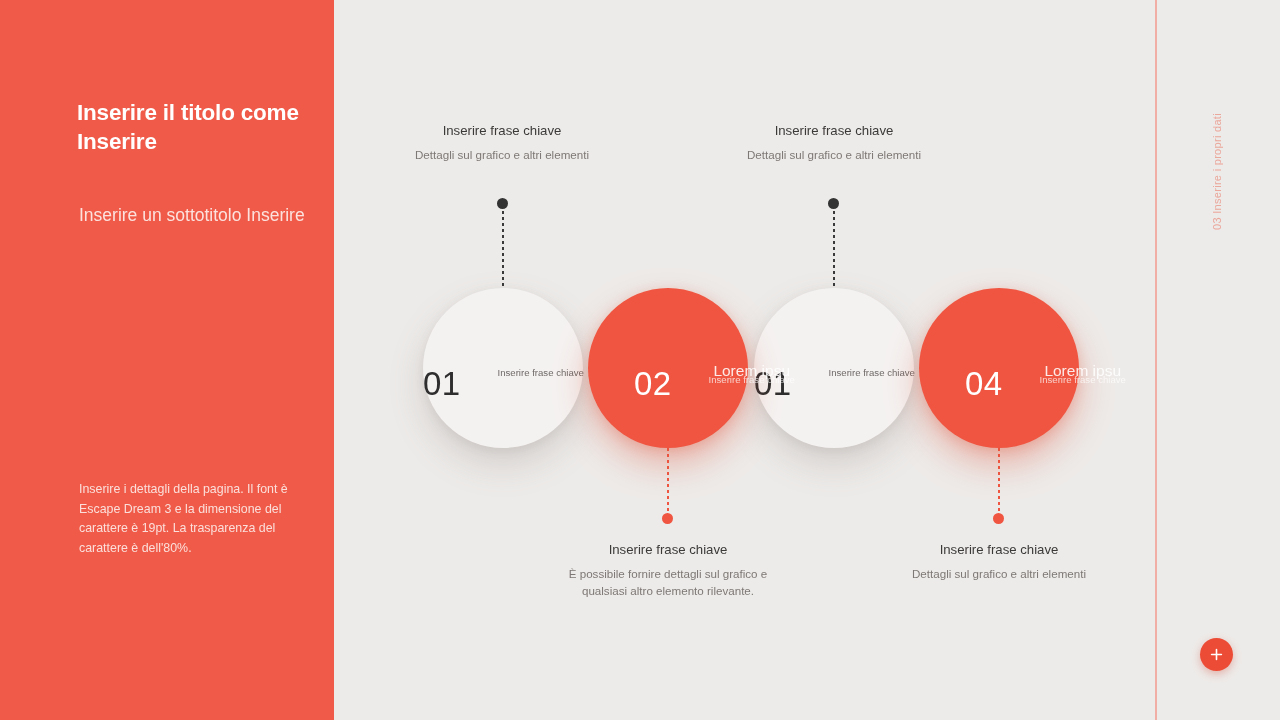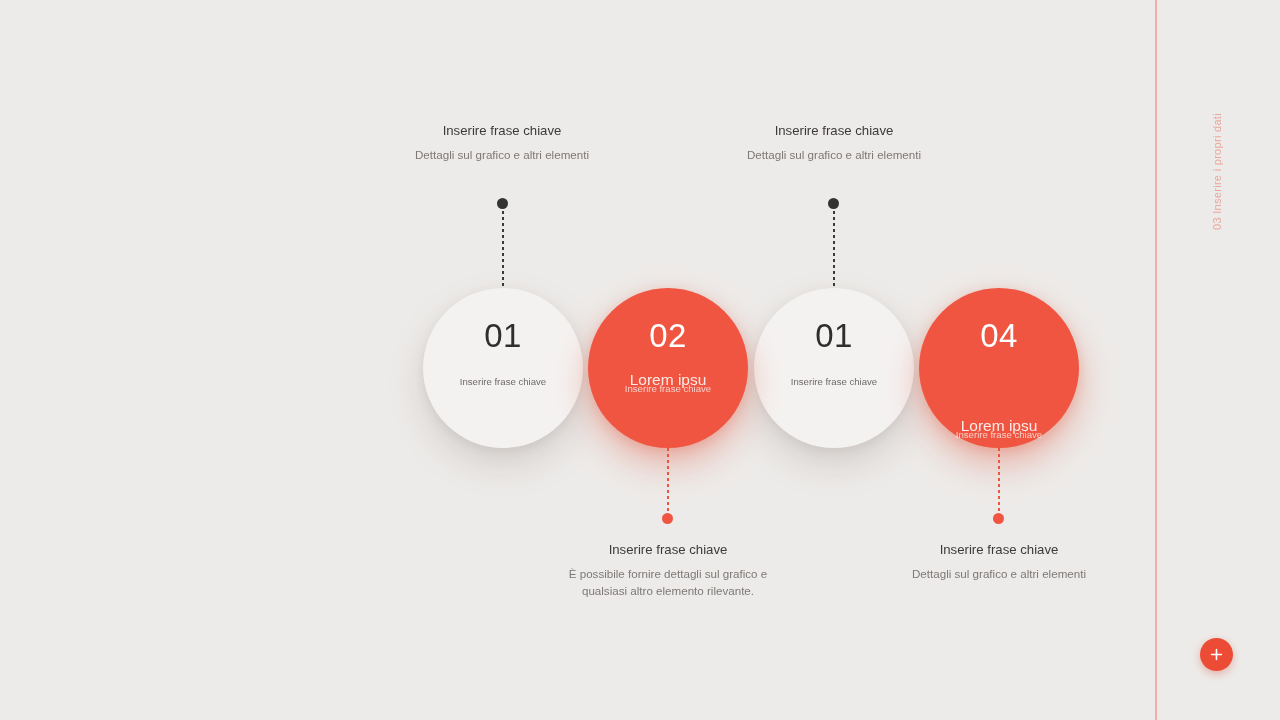--- a/index.html
+++ b/index.html
@@ -104,21 +104,21 @@
   }
   .fab svg { display: block; }
 
   
   .circle {
     position: absolute;
     width: 160px;
     height: 160px;
     border-radius: 50%;
     display: flex;
-    flex-direction: column;
+    flex-direction: row;
     align-items: center;
     top: 288px;
   }
   .circle.light {
     background: #f4f2f1;
     box-shadow: 0 16px 34px rgba(120,105,100,0.22),
                 0 3px 10px rgba(120,105,100,0.10);
     z-index: 1;
   }
   .circle.accent {
@@ -128,21 +128,21 @@
     z-index: 3;
   }
   .circle .num {
     font-size: 33px;
     font-weight: 400;
     line-height: 1;
     letter-spacing: 0.5px;
     margin-top: 31px;
   }
   .circle.light .num { color: #2e2e2e; }
-  .circle.accent .num { color: #ffffff; }
+  .circle.accent .num { color: #ffffff; margin-left: 46px; }
 
   .circle .stack {
     position: relative;
     margin-top: 20px;
     width: 160px;
     height: 30px;
   }
   .circle .lorem {
     position: absolute;
     left: 0;
@@ -228,20 +228,25 @@
     font-weight: 400;
     color: #7d7875;
     line-height: 1.45;
   }
 </style>
 </head>
 <body>
 
 <div class="slide">
 
+  <div class="left-panel">
+    <div class="title">Inserire il titolo come Inserire</div>
+    <div class="subtitle">Inserire un sottotitolo Inserire</div>
+    <div class="details">Inserire i dettagli della pagina. Il font è Escape Dream 3 e la dimensione del carattere è 19pt. La trasparenza del carattere è dell'80%.</div>
+  </div>
 
   <div class="callout" style="left:387px; top:123px;">
     <div class="head">Inserire frase chiave</div>
     <div class="desc" style="width:175px;margin-left:auto;margin-right:auto;">Dettagli sul grafico e altri elementi</div>
   </div>
 
   <div class="callout" style="left:719px; top:123px;">
     <div class="head">Inserire frase chiave</div>
     <div class="desc" style="width:175px;margin-left:auto;margin-right:auto;">Dettagli sul grafico e altri elementi</div>
   </div>

